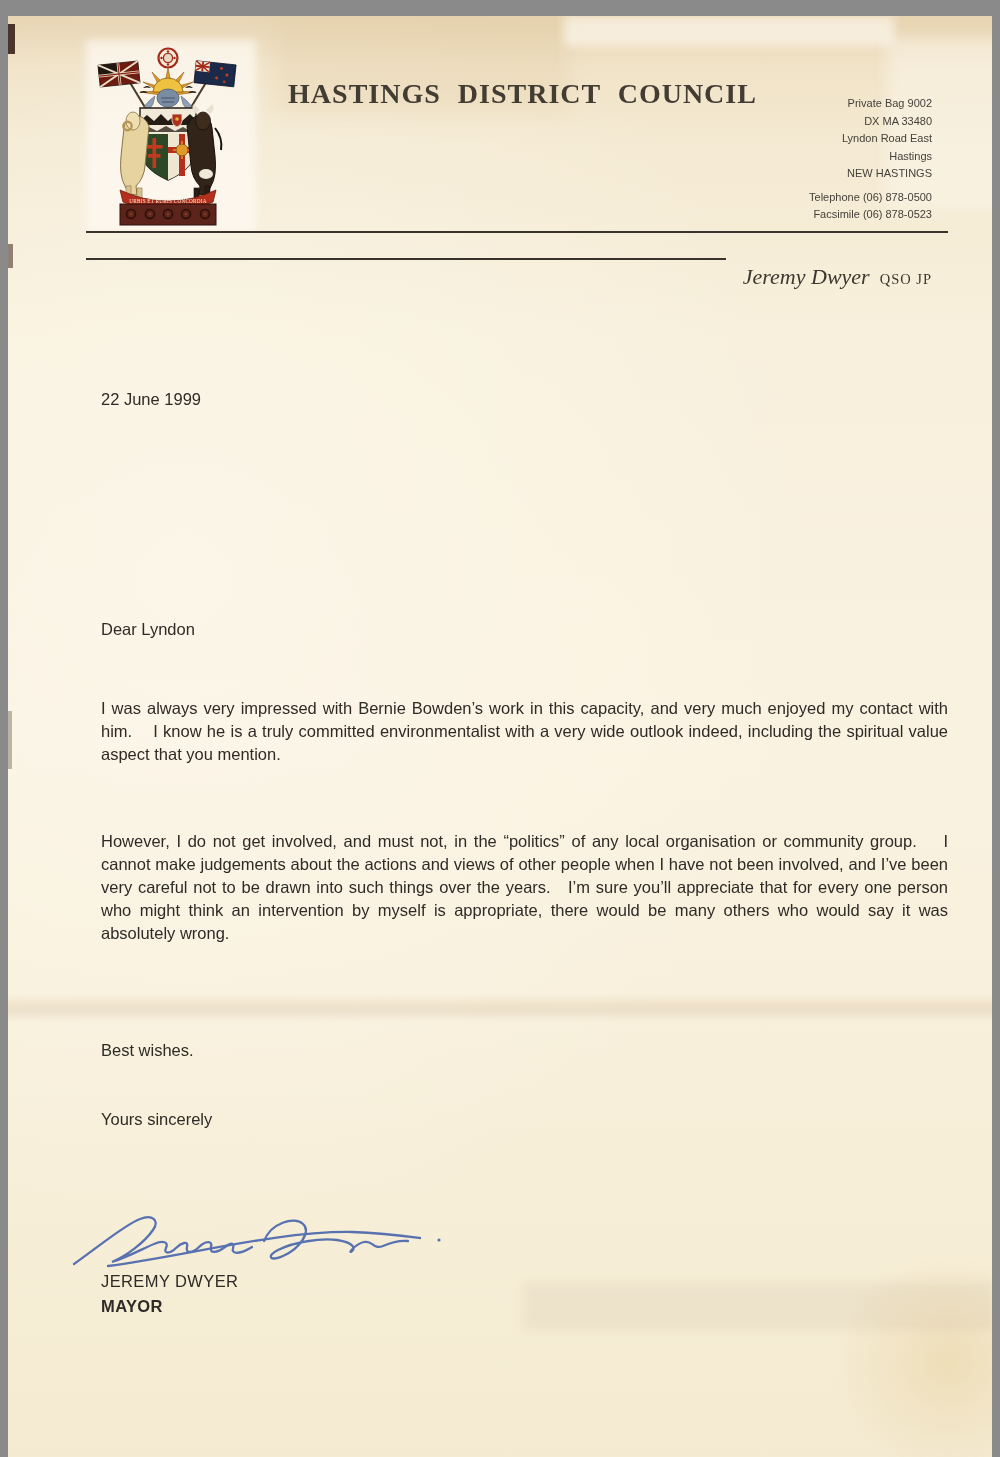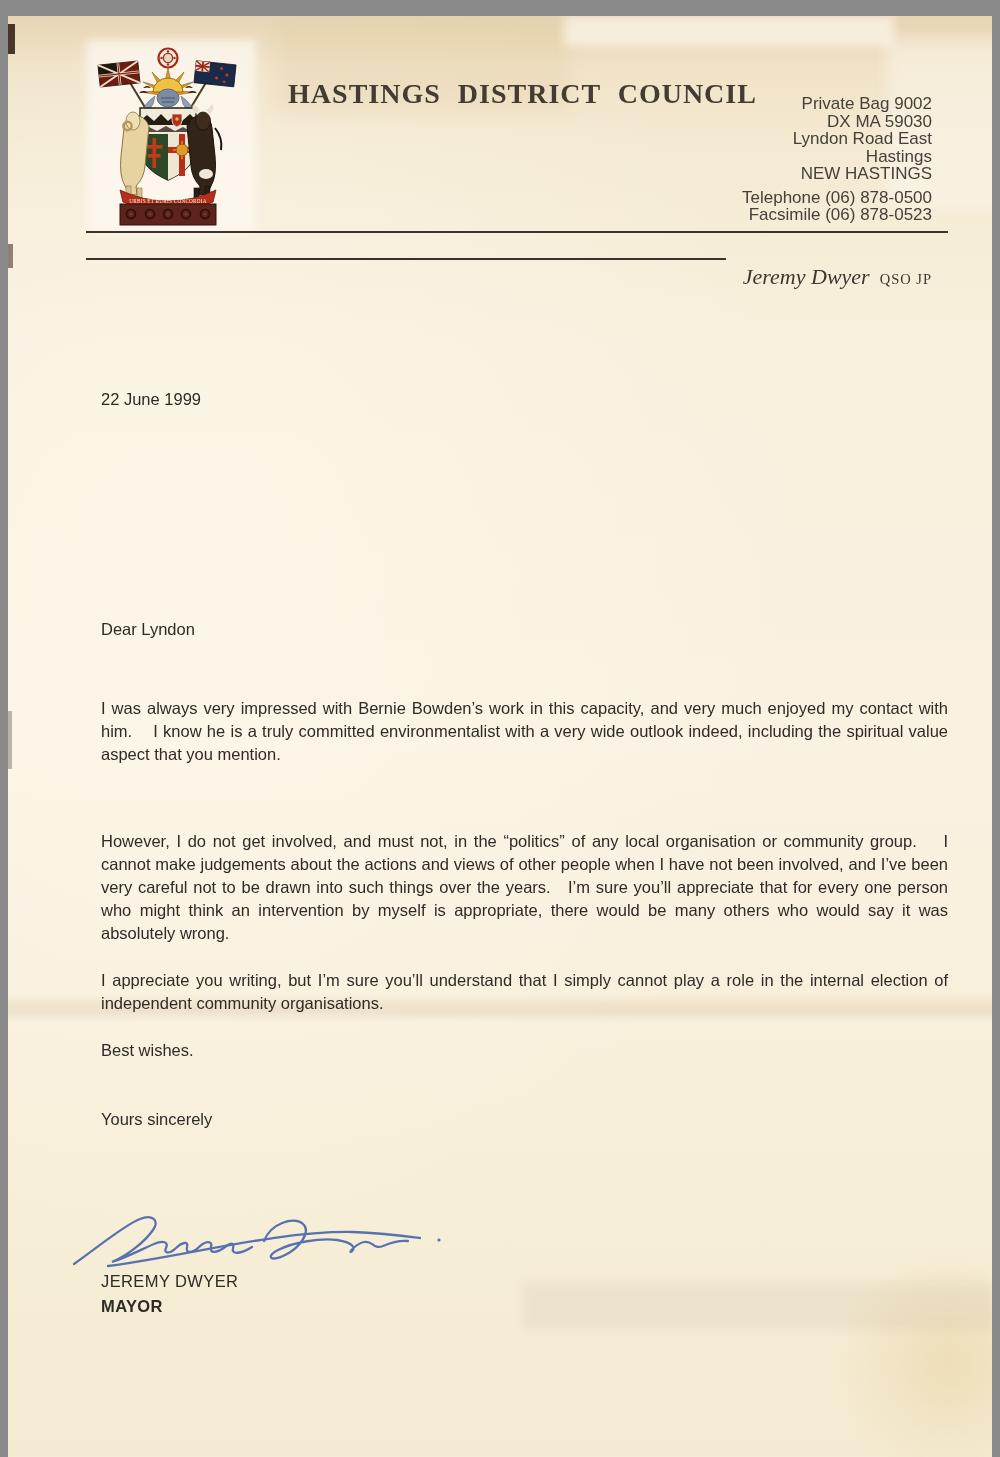--- a/index.html
+++ b/index.html
@@ -23,21 +23,21 @@
   .p-ghost{left:515px;top:1266px;width:470px;height:48px;background:rgba(142,120,88,0.08);filter:blur(5px);}
   .edge1{left:0;top:8px;width:7px;height:30px;background:#2c1812;opacity:.85;}
   .edge2{left:0;top:228px;width:5px;height:24px;background:#3a241c;opacity:.55;}
   .edge3{left:0;top:695px;width:4px;height:58px;background:rgba(58,40,28,0.32);}
   
   .council-title{
     left:262px;top:62px;width:505px;text-align:center;white-space:nowrap;
     font-family:"Liberation Serif",serif;font-weight:bold;font-size:28px;
     letter-spacing:1px;word-spacing:9px;color:#423c33;
   }
-  .contact{right:60px;top:79px;text-align:right;font-size:17px;line-height:17.5px;color:#45413a;}
+  .contact{right:60px;top:79px;text-align:right;font-size:11px;line-height:17.5px;color:#45413a;}
   .contact .grp2{margin-top:6px;}
   .rule1{left:78px;top:215px;width:862px;height:2px;background:#38332c;}
   .rule2{left:78px;top:242px;width:640px;height:2px;background:#38332c;}
   .office-title{
     right:60px;top:218px;font-family:"Liberation Serif",serif;font-weight:bold;
     font-size:25px;letter-spacing:1px;word-spacing:13px;color:#3c372f;white-space:nowrap;
   }
   .mayor-line{right:60px;top:248px;white-space:nowrap;color:#3c372f;font-family:"Liberation Serif",serif;}
   .mayor-name{font-style:italic;font-size:22px;}
   .mayor-honors{font-size:14.5px;letter-spacing:1px;margin-left:6px;}
@@ -209,21 +209,21 @@
             <circle cx="112" cy="168" r="1.6"></circle>
         </g>
       </g>
     </svg>
   </div>
 
   <div class="abs council-title">HASTINGS DISTRICT COUNCIL</div>
 
   <div class="abs contact">
     <div>Private Bag 9002</div>
-    <div>DX MA 59030</div>
+    <div>DX MA 33480</div>
     <div>Lyndon Road East</div>
     <div>Hastings</div>
     <div>NEW HASTINGS</div>
     <div class="grp2">Telephone (06) 878-0500</div>
     <div>Facsimile (06) 878-0523</div>
   </div>
 
   <div class="abs rule1"></div>
   <div class="abs rule2"></div>
 
@@ -232,21 +232,20 @@
     <span class="mayor-honors">QSO JP</span>
   </div>
 
   <div class="abs bodytext date">22 June 1999</div>
 
 
   <div class="abs bodytext salutation">Dear Lyndon</div>
 
   <div class="abs bodytext para p2">I was always very impressed with Bernie Bowden’s work in this capacity, and very much enjoyed my contact with him. &nbsp;&nbsp; I know he is a truly committed environmentalist with a very wide outlook indeed, including the spiritual value aspect that you mention.</div>
   <div class="abs bodytext para p3">However, I do not get involved, and must not, in the “politics” of any local organisation or community group. &nbsp;&nbsp; I cannot make judgements about the actions and views of other people when I have not been involved, and I’ve been very careful not to be drawn into such things over the years. &nbsp;&nbsp;I’m sure you’ll appreciate that for every one person who might think an intervention by myself is appropriate, there would be many others who would say it was absolutely wrong.</div>
-  <div class="abs bodytext para p4">I appreciate you writing, but I’m sure you’ll understand that I simply cannot play a role in the internal election of independent community organisations.</div>
 
   <div class="abs bodytext closing">Best wishes.</div>
   <div class="abs bodytext valediction">Yours sincerely</div>
 
   <div class="abs signature">
     <svg width="392" height="64" viewBox="0 0 392 64">
       <g fill="none" stroke="#4b67ae" stroke-width="2.3" stroke-linecap="round" opacity="0.92">
         <path d="M6,54 C34,34 58,14 72,9 C84,4 92,10 85,20 C76,33 58,46 44,52 C60,47 76,38 86,34 C95,30 101,32 98,38 C95,44 102,44 108,38 C113,33 121,30 119,37 C117,44 125,43 131,37 C137,31 145,30 143,37 C141,44 149,43 157,37 C162,33 167,32 165,38 C163,45 173,44 184,37"></path>
         <path d="M196,31 C203,13 226,6 235,14 C243,21 233,38 215,46 C202,52 198,46 210,40 C226,32 252,28 269,30 C282,32 289,37 284,41 C279,45 287,34 296,32 C305,30 305,40 315,36 C322,33 331,30 340,31"></path>
         <path d="M40,56 C118,46 208,21 284,22 C315,23 337,26 352,28"></path>

